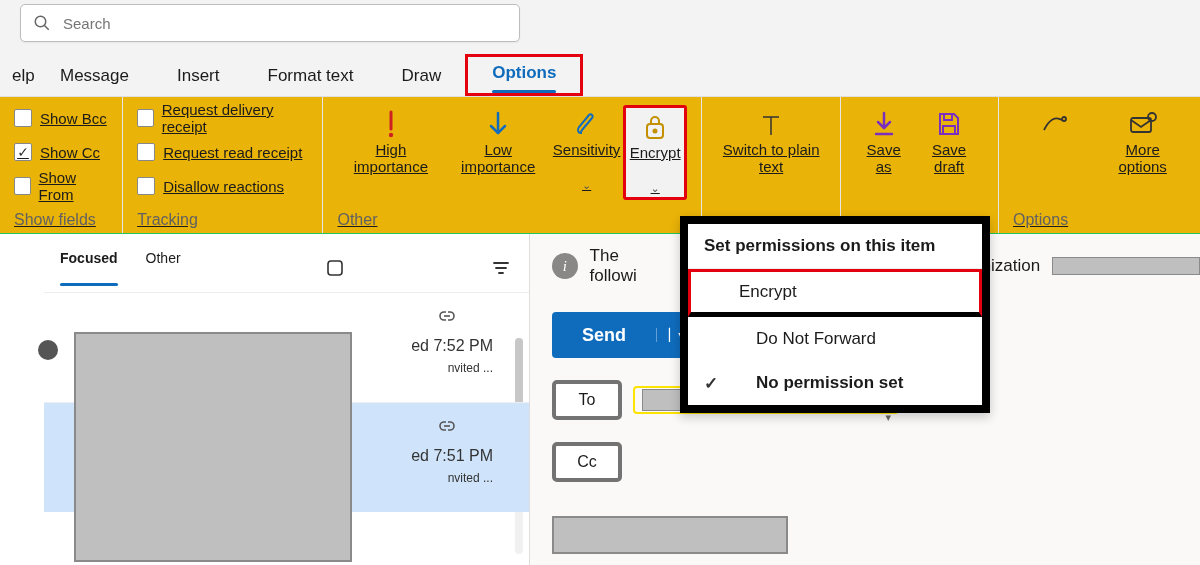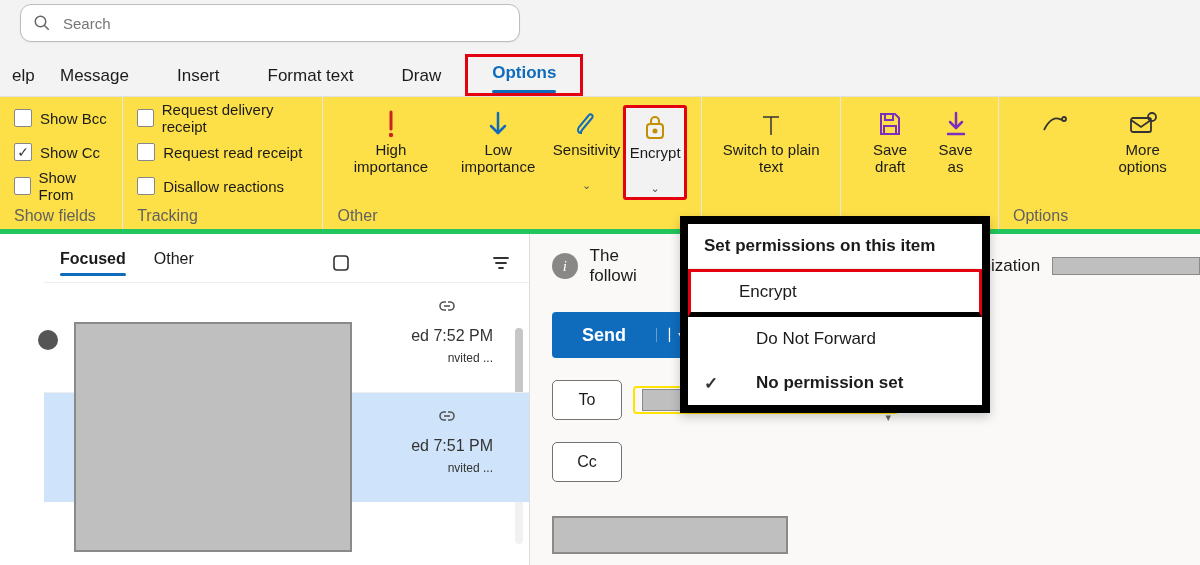--- a/index.html
+++ b/index.html
@@ -1,51 +1,51 @@
 <!DOCTYPE html>
 <html><head>
 <meta charset="utf-8">
 <style>
   * { box-sizing: border-box; font-family: "Segoe UI", Arial, sans-serif; }
   body { margin: 0; width: 1200px; height: 565px; background: #f0f0f0; overflow: hidden; font-size: 14px; color: #1b1b1b; }
 
   
   .search-row { padding: 4px 20px 2px 20px; background: #f3f3f3; }
-  .search-box { display: inline-flex; align-items: center; gap: 10px; width: 500px; height: 38px; background: #fff; border: 1px solid #bdbdbd; border-radius: 11px; padding: 0 12px; box-shadow: 0 1px 2px rgba(0,0,0,0.05); }
+  .search-box { display: inline-flex; align-items: center; gap: 10px; width: 500px; height: 38px; background: #fff; border: 1px solid #bdbdbd; border-radius: 5px; padding: 0 12px; box-shadow: 0 1px 2px rgba(0,0,0,0.05); }
   .search-box input { border: none; outline: none; flex: 1; font-size: 15px; color: #555; background: transparent; }
 
   
   .tabs-row { display: flex; align-items: flex-end; gap: 0; padding: 10px 0 0 0; background: #f3f3f3; height: 52px; }
   .tab { font-size: 17px; padding: 6px 24px 10px 24px; cursor: pointer; position: relative; }
   .tab.clipped { padding-left: 12px; width: 28px; overflow: hidden; text-align: right; }
   .tab.selected { font-weight: bold; color: #0f6cbd; }
   .tab.selected::after { content: ""; position: absolute; left: 24px; right: 24px; bottom: 0; height: 3px; background: #0f6cbd; border-radius: 2px; }
   .red-box { border: 3px solid #e3000f; }
 
   
-  .ribbon { display: flex; background: #fde047; border-top: 1px solid #e0e0e0; border-bottom: 5px solid #22c55e; height: 138px; position: relative; }
+  .ribbon { display: flex; background: #eab308; border-top: 1px solid #e0e0e0; border-bottom: 1px solid #22c55e; height: 138px; position: relative; text-decoration: underline; }
   .group { display: flex; flex-direction: column; align-items: flex-start; padding: 8px 14px 4px 14px; border-right: 1px solid #e6e6e6; }
   .group .rows { flex: 1; display: flex; flex-direction: column; gap: 8px; }
   .group .items { flex: 1; display: flex; align-items: flex-start; gap: 2px; }
   .group-label { font-size: 16px; color: #616161; padding-top: 2px; }
   .chk-row { display: flex; align-items: center; gap: 8px; font-size: 15px; height: 26px; }
   .chk { width: 18px; height: 18px; border: 1.5px solid #888; border-radius: 2px; display: inline-flex; align-items: center; justify-content: center; background: #fff; }
   .chk.checked::after { content: "✓"; font-size: 14px; color: #333; }
 
   .btn-big { display: flex; flex-direction: column; align-items: center; justify-content: flex-start; width: auto; min-width: 54px; padding: 2px 4px; text-align: center; line-height: 1.15; font-size: 15px; cursor: pointer; }
   .btn-big .ico { height: 34px; display: flex; align-items: center; justify-content: center; }
   .btn-big .lbl2 { min-height: 36px; }
   .btn-big .chev { font-size: 11px; color: #555; margin-top: 2px; }
   .btn-big.active { background: #f2f2f2; border-radius: 3px; }
 
   
   .lower { display: flex; height: calc(565px - 44px - 52px - 138px); }
   .left-pane { width: 530px; background: #fff; border-right: 1px solid #ddd; position: relative; }
   .folder-tabs { display: flex; align-items: center; padding: 16px 16px 0 60px; gap: 28px; }
-  .ftab { font-size: 16px; padding-bottom: 8px; cursor: pointer; position: relative; }
+  .ftab { font-size: 14px; padding-bottom: 20px; cursor: pointer; position: relative; }
   .ftab.sel { font-weight: 700; }
   .ftab.sel::after { content: ""; position: absolute; left: 0; right: 0; bottom: 0; height: 3px; background: #0f6cbd; border-radius: 2px; }
   .ftab-ico { margin-left: auto; width: 24px; height: 24px; display: flex; align-items: center; justify-content: center; cursor: pointer; }
 
   .msg-list { position: relative; margin-top: 6px; }
   .msg-item { position: relative; height: 110px; border-top: 1px solid #eee; margin-left: 44px; }
   .msg-item.sel { background: #cfe4fa; }
   .msg-item .time { position: absolute; right: 36px; top: 44px; font-size: 16px; color: #333; }
   .msg-item .preview { position: absolute; right: 36px; top: 68px; font-size: 12px; color: #333; }
   .msg-item .link { position: absolute; right: 72px; top: 16px; }
@@ -56,21 +56,21 @@
   .info-row { display: flex; align-items: center; gap: 12px; font-size: 17px; }
   .info-circ { width: 26px; height: 26px; border-radius: 50%; background: #8a8886; color: #fff; display: flex; align-items: center; justify-content: center; font-family: Georgia, serif; font-style: italic; font-size: 15px; }
   .redact-inline { width: 150px; height: 18px; background: #bfbfbf; border: 1px solid #8a8a8a; vertical-align: middle; }
 
   .compose-row { margin-top: 26px; display: flex; align-items: center; gap: 18px; }
   .send-btn { height: 46px; background: #0f6cbd; color: #fff; display: flex; align-items: center; border-radius: 4px; overflow: hidden; }
   .send-btn .send-main { padding: 0 30px; font-size: 18px; font-weight: 600; }
   .send-btn .send-drop { padding: 0 12px; border-left: 1px solid rgba(255,255,255,0.35); font-size: 12px; }
 
   .field-row { margin-top: 22px; display: flex; align-items: center; gap: 20px; }
-  .field-btn { width: 70px; height: 40px; border: 1px solid #737373; border-radius: 5px; display: flex; align-items: center; justify-content: center; font-size: 16px; background: #fff; }
+  .field-btn { width: 70px; height: 40px; border: 4px solid #737373; border-radius: 5px; display: flex; align-items: center; justify-content: center; font-size: 16px; background: #fff; }
   .to-redact { width: 248px; height: 22px; background: #bfbfbf; border: 1px solid #8a8a8a; position: relative; }
   .to-redact::before { content: ""; position: absolute; inset: -4px -10px; border: 2px solid #fde300; border-radius: 4px; }
   .to-redact::after { content: "▾"; position: absolute; right: -2px; bottom: -14px; font-size: 11px; color: #666; }
 
   .attach-strip { margin-top: 34px; width: 236px; height: 38px; background: #bfbfbf; border: 2px solid #8a8a8a; }
 
   
   .dropdown { position: absolute; left: 680px; top: 216px; width: 310px; background: #fff; border: 8px solid #000000; box-shadow: 0 4px 10px rgba(0,0,0,0.2); z-index: 40; }
   .dd-title { padding: 12px 16px; font-size: 17px; font-weight: 700; border-bottom: 1px solid #eee; }
   .dd-item { padding: 12px 20px 12px 68px; font-size: 17px; position: relative; cursor: pointer; }
@@ -201,37 +201,37 @@
         <span class="lbl2">Switch to plain text</span>
       </div>
     </div>
     <div class="group-label">&nbsp;</div>
   </div>
 
   <div class="group">
     <div class="items">
       <div class="btn-big">
         <span class="ico">
+            <svg width="24" height="28" viewBox="0 0 24 28" fill="none" stroke="#7b2fbf" stroke-width="2.5" stroke-linecap="round" stroke-linejoin="round">
+              <line x1="12" y1="3" x2="12" y2="18"></line>
+              <polyline points="6 12 12 18 18 12"></polyline>
+              <line x1="4" y1="24" x2="20" y2="24"></line>
+            </svg>
+          </span>
+        <span class="lbl2">Save as</span>
+      </div>
+      <div class="btn-big">
+        <span class="ico">
             <svg width="26" height="28" viewBox="0 0 26 28" fill="none" stroke="#7b2fbf" stroke-width="2">
               <path d="M4 4 h14 l4 4 v16 h-18 z"></path>
               <rect x="8" y="4" width="8" height="6"></rect>
               <rect x="7" y="16" width="12" height="8"></rect>
             </svg>
           </span>
         <span class="lbl2">Save draft</span>
-      </div>
-      <div class="btn-big">
-        <span class="ico">
-            <svg width="24" height="28" viewBox="0 0 24 28" fill="none" stroke="#7b2fbf" stroke-width="2.5" stroke-linecap="round" stroke-linejoin="round">
-              <line x1="12" y1="3" x2="12" y2="18"></line>
-              <polyline points="6 12 12 18 18 12"></polyline>
-              <line x1="4" y1="24" x2="20" y2="24"></line>
-            </svg>
-          </span>
-        <span class="lbl2">Save as</span>
       </div>
     </div>
     <div class="group-label">&nbsp;</div>
   </div>
 
   <div class="group" style="border-right:none;">
     <div class="items">
       <div class="btn-big" style="width:92px">
         <span class="ico">
             <svg width="30" height="28" viewBox="0 0 30 28" fill="none" stroke="#333" stroke-width="1.8">

